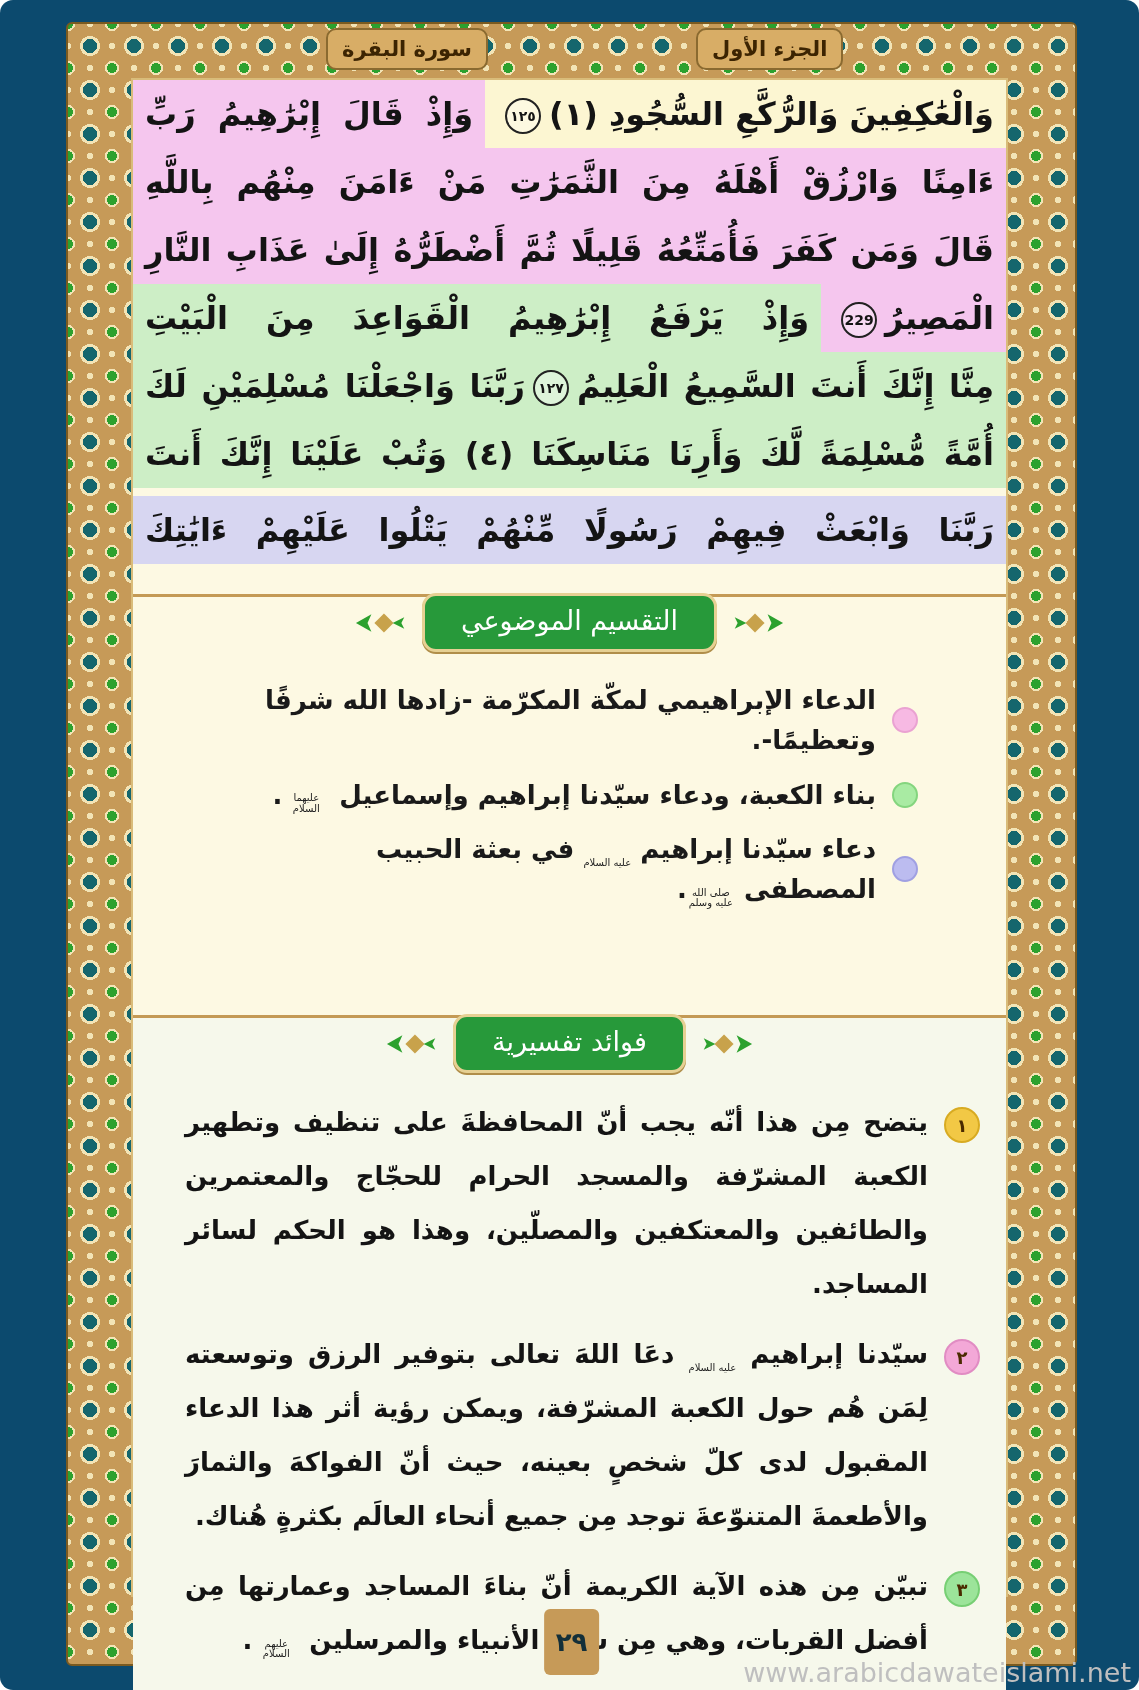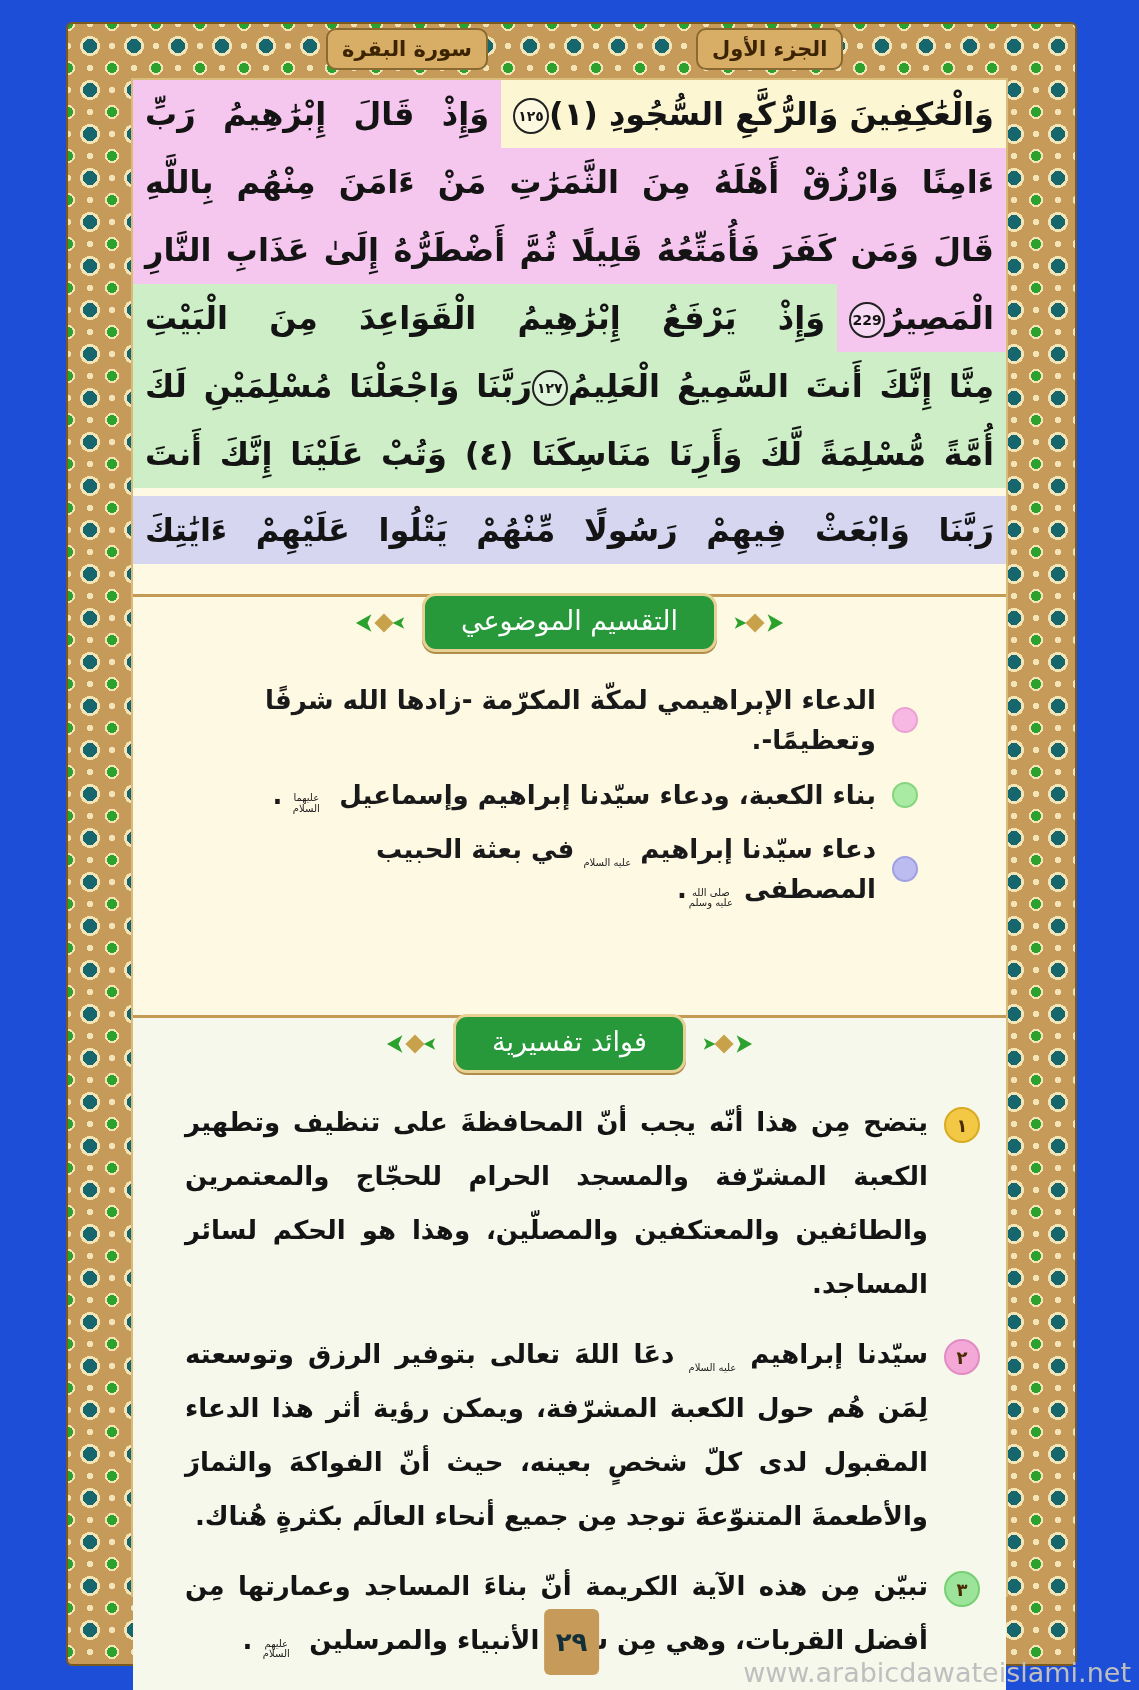--- a/index.html
+++ b/index.html
@@ -1,18 +1,18 @@
 <!DOCTYPE html>
 <html lang="ar"><head>
 <meta charset="utf-8">
 <style>
   html,body{margin:0;padding:0;}
   body{width:1139px;height:1690px;background:#ffffff;overflow:hidden;
        font-family:"DejaVu Sans",sans-serif;}
-  .page{position:relative;width:1139px;height:1690px;background:#1d4ed8;}
+  .page{position:relative;width:1139px;height:1690px;background:#0c4a6e;border-radius:13px;}
 
   
   .frame{position:absolute;left:66px;top:22px;width:1007px;height:1640px;
     background-color:#c69a58;
     background-image:
       radial-gradient(circle, #15666d 0 7px, #f2e4b6 7px 10px, rgba(0,0,0,0) 10px),
       radial-gradient(circle, #2ca12e 0 5px, #f2e4b6 5px 7px, rgba(0,0,0,0) 7px),
       radial-gradient(circle, #f2e4b6 0 3px, rgba(0,0,0,0) 3px);
     background-size:44px 44px,44px 44px,22px 22px;
     background-position:0 0,22px 22px,11px 11px;
@@ -34,21 +34,21 @@
   .qline{display:flex;direction:rtl;height:68px;font-size:32px;font-weight:bold;color:#141414;}
   .qseg{line-height:68px;padding:0 12px;white-space:nowrap;}
   .qseg.fill{flex:1;white-space:normal;text-align:justify;text-align-last:justify;overflow:hidden;}
   .hl-yellow{background:#fcf6d2;}
   .hl-pink{background:#f5c6ee;}
   .hl-green{background:#cdeec6;}
   .hl-purple{background:#d7d6f1;}
   .qline.gap-top{margin-top:8px;}
   .verse-badge{display:inline-flex;align-items:center;justify-content:center;
     width:32px;height:32px;border:2px solid #222;border-radius:50%;
-    font-size:14px;line-height:1;vertical-align:middle;margin:0 0;background:rgba(255,255,255,.35);}
+    font-size:14px;line-height:1;vertical-align:middle;margin:0 8px;background:rgba(255,255,255,.35);}
 
   
   .rule{border-top:3px solid #c49a55;height:0;}
   .banner-row{display:flex;justify-content:center;align-items:center;gap:10px;margin-top:-4px;}
   .banner{background:#27993a;color:#ffffff;font-size:27px;font-weight:normal;
     padding:9px 36px 13px;border-radius:14px;border:3px solid #e6d093;
     box-shadow:0 2px 0 #b08e4a;}
   .orn{width:58px;height:26px;}
 
   

